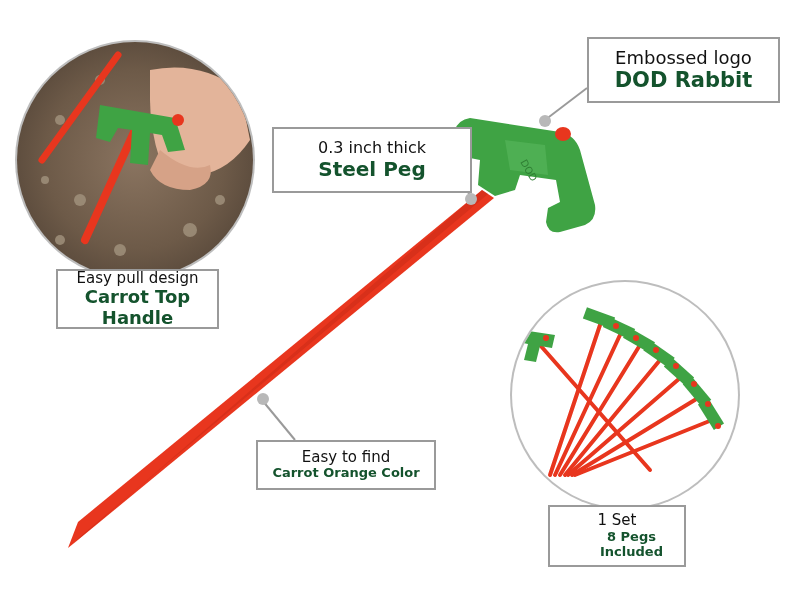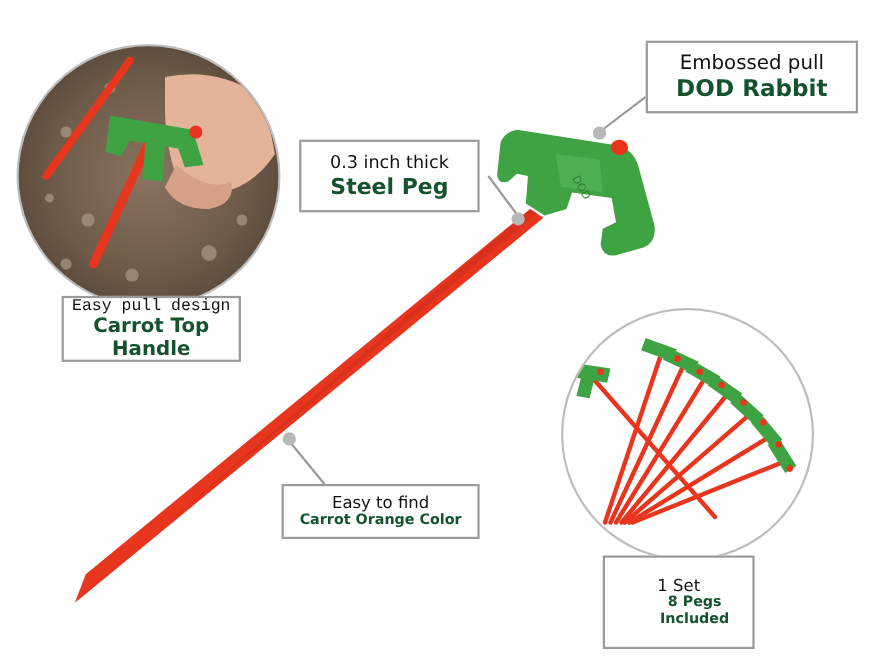--- a/index.html
+++ b/index.html
@@ -16,33 +16,33 @@
     text-align: center;
     display: flex; flex-direction: column; justify-content: center; align-items: center;
   }
   .callout .line1 { font-weight: normal; color: #111; line-height: 1.15; }
   .callout .line2 { font-weight: bold; color: #14532d; line-height: 1.15; }
 
   #c-logo  { left: 587px; top: 37px;  width: 193px; height: 66px; }
   #c-logo .line1 { font-size: 18px; }
   #c-logo .line2 { font-size: 21px; }
 
-  #c-steel { left: 272px; top: 127px; width: 164px; height: 66px; }
+  #c-steel { left: 272px; top: 127px; width: 200px; height: 66px; }
   #c-steel .line1 { font-size: 16px; }
   #c-steel .line2 { font-size: 20px; }
 
   #c-pull  { left: 56px;  top: 269px; width: 163px; height: 60px; }
-  #c-pull .line1 { font-size: 15px; font-family: Liberation Mono, monospace; }
+  #c-pull .line1 { font-size: 15px; }
   #c-pull .line2 { font-size: 18px; }
 
   #c-find  { left: 256px; top: 440px; width: 180px; height: 50px; }
   #c-find .line1 { font-size: 15px; }
   #c-find .line2 { font-size: 13px; text-align: center; }
 
-  #c-set   { left: 548px; top: 505px; width: 138px; height: 85px; justify-content: center; }
+  #c-set   { left: 548px; top: 505px; width: 138px; height: 62px; justify-content: center; }
   #c-set .line1 { font-size: 15px; }
   #c-set .line2 { font-size: 13px; margin-left: 29px; }
 </style>
 </head>
 <body>
 
 <div class="stage">
 
   <svg class="art" width="800" height="600" viewBox="0 0 800 600">
     <defs>
@@ -145,21 +145,21 @@
     </g>
 
     <g fill="#b8b8b8">
       <circle cx="545" cy="121" r="6"></circle>
       <circle cx="471" cy="199" r="6"></circle>
       <circle cx="263" cy="399" r="6"></circle>
     </g>
   </svg>
 
   <div class="callout" id="c-logo">
-    <div class="line1">Embossed pull</div>
+    <div class="line1">Embossed logo</div>
     <div class="line2">DOD Rabbit</div>
   </div>
 
   <div class="callout" id="c-steel">
     <div class="line1">0.3 inch thick</div>
     <div class="line2">Steel Peg</div>
   </div>
 
   <div class="callout" id="c-pull">
     <div class="line1">Easy pull design</div>

